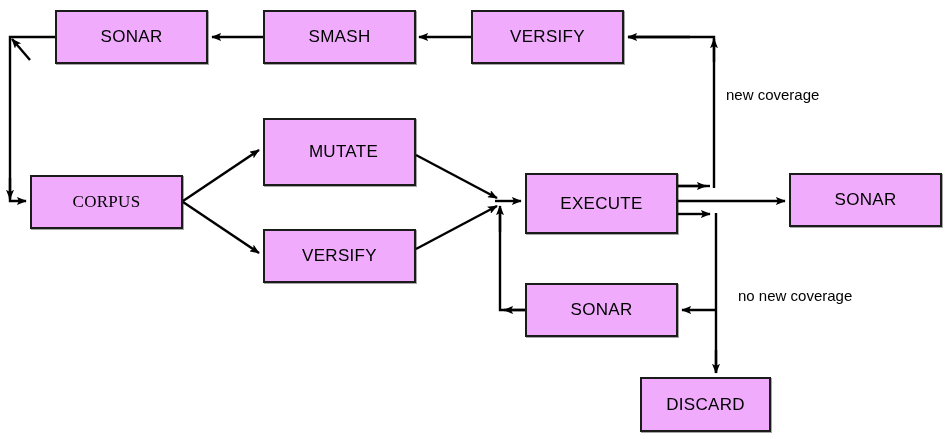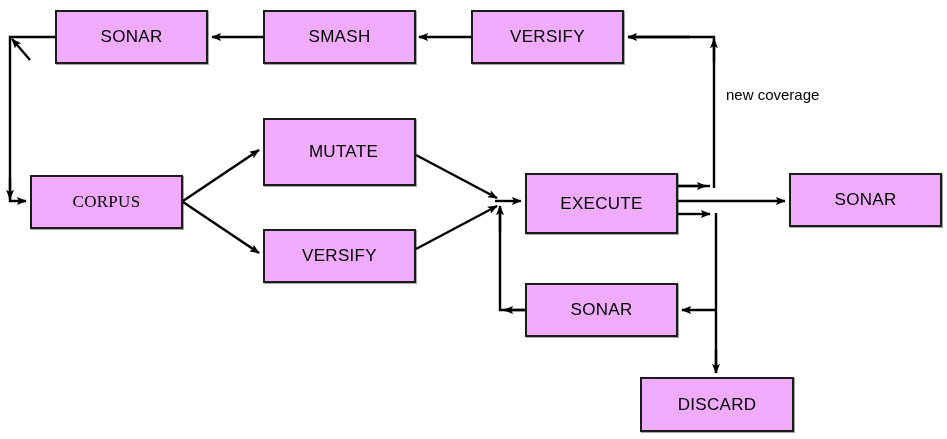--- a/index.html
+++ b/index.html
@@ -128,20 +128,21 @@
   </div>
 
   <div class="node" style="left:263px; top:229px; width:153px; height:54px;">
     <span>VERSIFY</span>
   </div>
 
   <div class="node" style="left:525px; top:283px; width:153px; height:54px;">
     <span>SONAR</span>
   </div>
 
-  <div class="node" style="left:640px; top:377px; width:154px; height:55px;">
+  <div class="node" style="left:640px; top:377px; width:131px; height:55px;">
     <span>DISCARD</span>
   </div>
 
   <div class="edge-label" style="left:726px; top:86px;">new coverage</div>
 
+  <div class="edge-label" style="left:738px; top:287px;">no new coverage</div>
 
 </div>
 
 </body></html>

